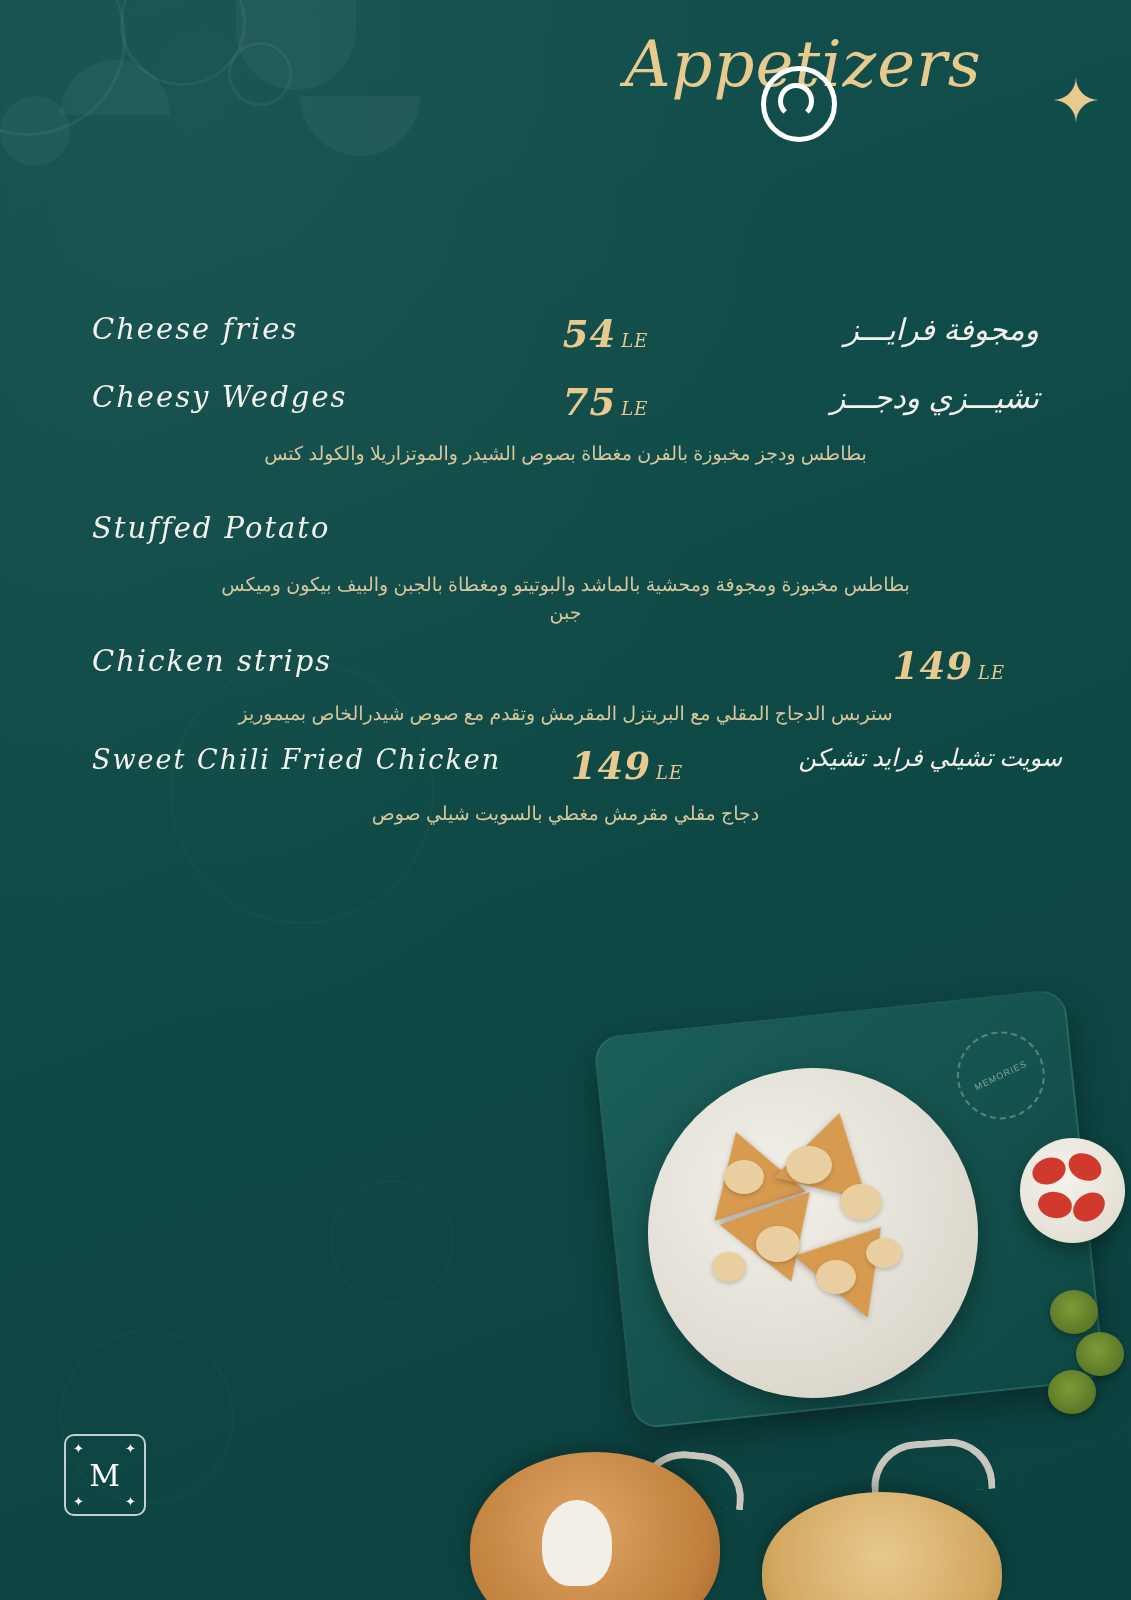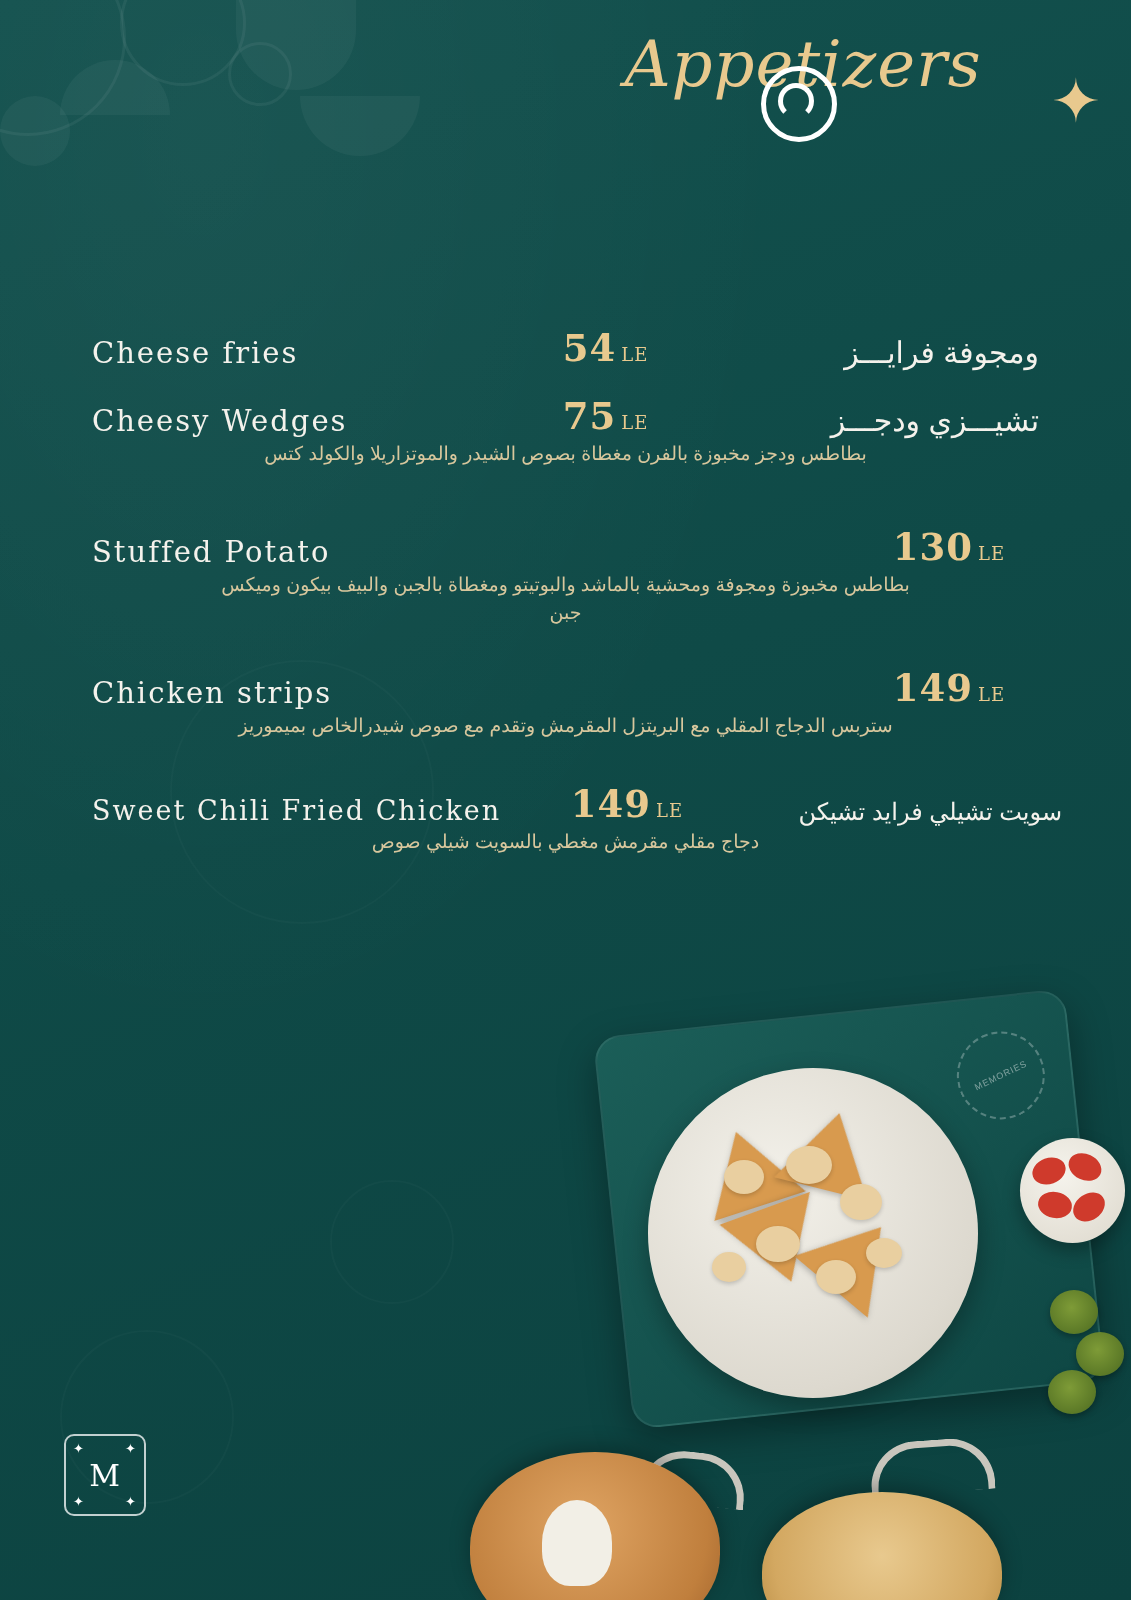--- a/index.html
+++ b/index.html
@@ -104,24 +104,25 @@
     top: 312px;
     left: 0;
     width: 1131px;
   }
   .item {
     position: relative;
     margin-bottom: 10px;
   }
   .row {
     display: flex;
-    align-items: flex-end;
+    align-items: flex-start;
     justify-content: space-between;
     padding: 0 92px;
     height: 58px;
+    font-style: italic;
   }
   .name-en {
     flex: 0 0 auto;
     width: 420px;
     font-size: 29px;
     letter-spacing: 2px;
     color: #f4f2ec;
     font-family: "DejaVu Serif", serif;
     white-space: nowrap;
   }
@@ -367,38 +368,35 @@
           <span class="num">75</span><span class="cur">LE</span>
         </div>
         <div class="name-ar">تشيـــزي ودجـــز</div>
       </div>
       <div class="desc">بطاطس ودجز مخبوزة بالفرن مغطاة بصوص الشيدر والموتزاريلا والكولد كتس</div>
     </div>
 
     <div class="item" style="margin-top:42px;">
       <div class="row">
         <div class="name-en">Stuffed Potato</div>
-        <div class="price">
-          <span class="num">130</span><span class="cur">LE</span>
-        </div>
       </div>
       <div class="desc" style="width:700px;">بطاطس مخبوزة ومجوفة ومحشية بالماشد والبوتيتو ومغطاة بالجبن والبيف بيكون وميكس جبن</div>
     </div>
 
-    <div class="item compact" style="margin-top:28px;">
+    <div class="item compact" style="margin-top:16px;">
       <div class="row">
         <div class="name-en">Chicken strips</div>
         <div class="price">
           <span class="num">149</span><span class="cur">LE</span>
         </div>
       </div>
       <div class="desc">ستربس الدجاج المقلي مع البريتزل المقرمش وتقدم مع صوص شيدرالخاص بميموريز</div>
     </div>
 
-    <div class="item compact" style="margin-top:32px;">
+    <div class="item compact" style="margin-top:16px;">
       <div class="row">
         <div class="name-en" style="width:460px; font-size:27px;">Sweet Chili Fried Chicken</div>
         <div class="price" style="width:150px;">
           <span class="num">149</span><span class="cur">LE</span>
         </div>
         <div class="name-ar" style="width:360px; font-size:24px;">سويت تشيلي فرايد تشيكن</div>
       </div>
       <div class="desc">دجاج مقلي مقرمش مغطي بالسويت شيلي صوص</div>
     </div>
 

